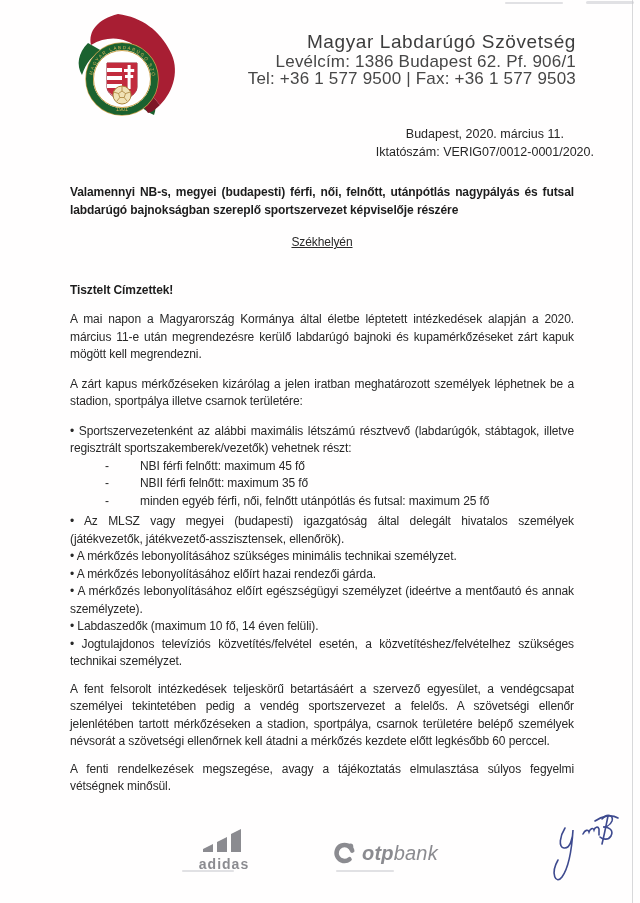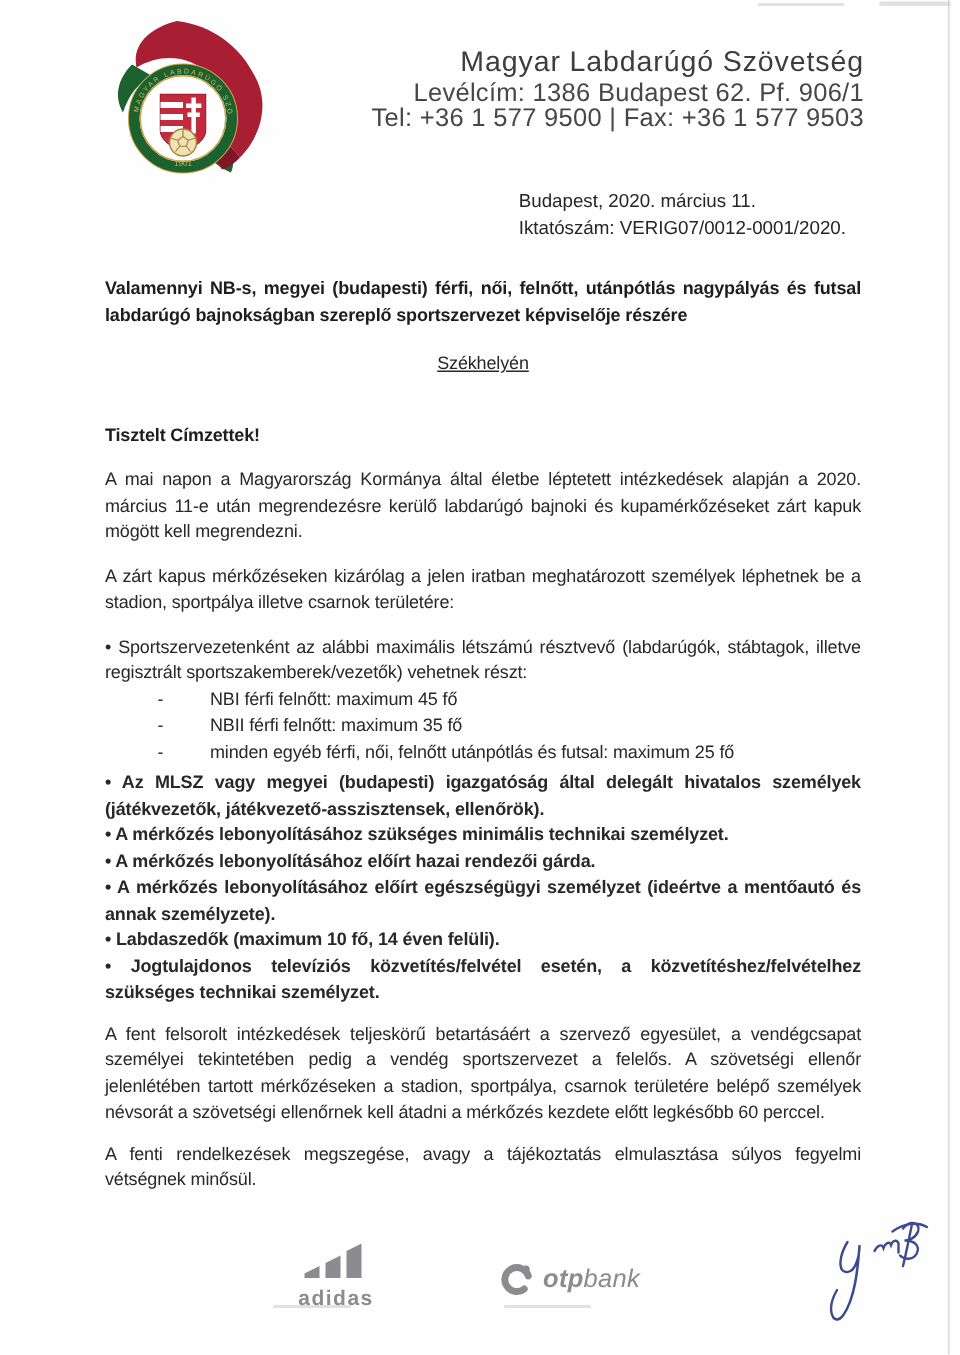--- a/index.html
+++ b/index.html
@@ -9,42 +9,42 @@
   
   .scan-edge{position:absolute;left:632px;top:0;width:1px;height:903px;background:#d8d8da;}
   .smudge{position:absolute;background:#c9c9ce;opacity:.55;border-radius:2px;}
 
   
   .crest{position:absolute;left:58px;top:13px;}
   .head-block{position:absolute;right:64px;top:30px;text-align:right;}
   .org-name{font-size:19px;letter-spacing:.6px;color:#3d3d3d;line-height:24px;}
   .head-line{font-size:17px;color:#474747;line-height:16.5px;letter-spacing:.2px;}
 
-  .meta-block{position:absolute;right:76px;top:126px;text-align:left;font-size:12.5px;line-height:17.5px;color:#262626;}
+  .meta-block{position:absolute;right:46px;top:126px;text-align:center;font-size:12.5px;line-height:17.5px;color:#262626;}
 
   
   .content{position:absolute;left:70px;right:66px;top:184px;font-size:12px;line-height:17.5px;letter-spacing:-0.1px;color:#282828;}
   .para{text-align:justify;margin:0;}
   .recipient{font-weight:bold;color:#1d1d1d;margin-bottom:15px;}
   .location{text-decoration:underline;margin-bottom:30px;text-align:center;}
   .salutation{font-weight:bold;color:#1d1d1d;margin-bottom:12px;text-align:left;}
   .p1{margin-bottom:12px;}
   .p2{margin-bottom:12px;}
   .bullet::before{content:"\2022  ";}
   .group1{margin-bottom:3px;}
   .dash{padding-left:35px;}
   .dash::before{content:"-";display:inline-block;width:35px;}
-  .bullets{margin-bottom:10px;font-weight:bold;}
+  .bullets{margin-bottom:10px;}
   .p3{margin-bottom:10px;}
 
   
   .adidas-wrap{position:absolute;left:192px;top:824px;width:64px;text-align:center;}
   .adidas-text{font-size:14px;font-weight:bold;letter-spacing:1px;color:#8b8b90;margin-top:-2px;}
   .otp-wrap{position:absolute;left:333px;top:841px;display:flex;align-items:center;gap:5px;}
-  .otp-text{font-style:italic;font-size:17px;color:#8b8b90;letter-spacing:.2px;}
+  .otp-text{font-style:italic;font-size:20px;color:#8b8b90;letter-spacing:.2px;}
   .otp-bold{font-weight:bold;}
   .signature{position:absolute;left:545px;top:804px;}
 </style>
 </head>
 <body>
 
 <div class="page">
 
   <div class="scan-edge"></div>
   <div class="smudge" style="left:505px;top:2px;width:58px;height:2px;"></div>

